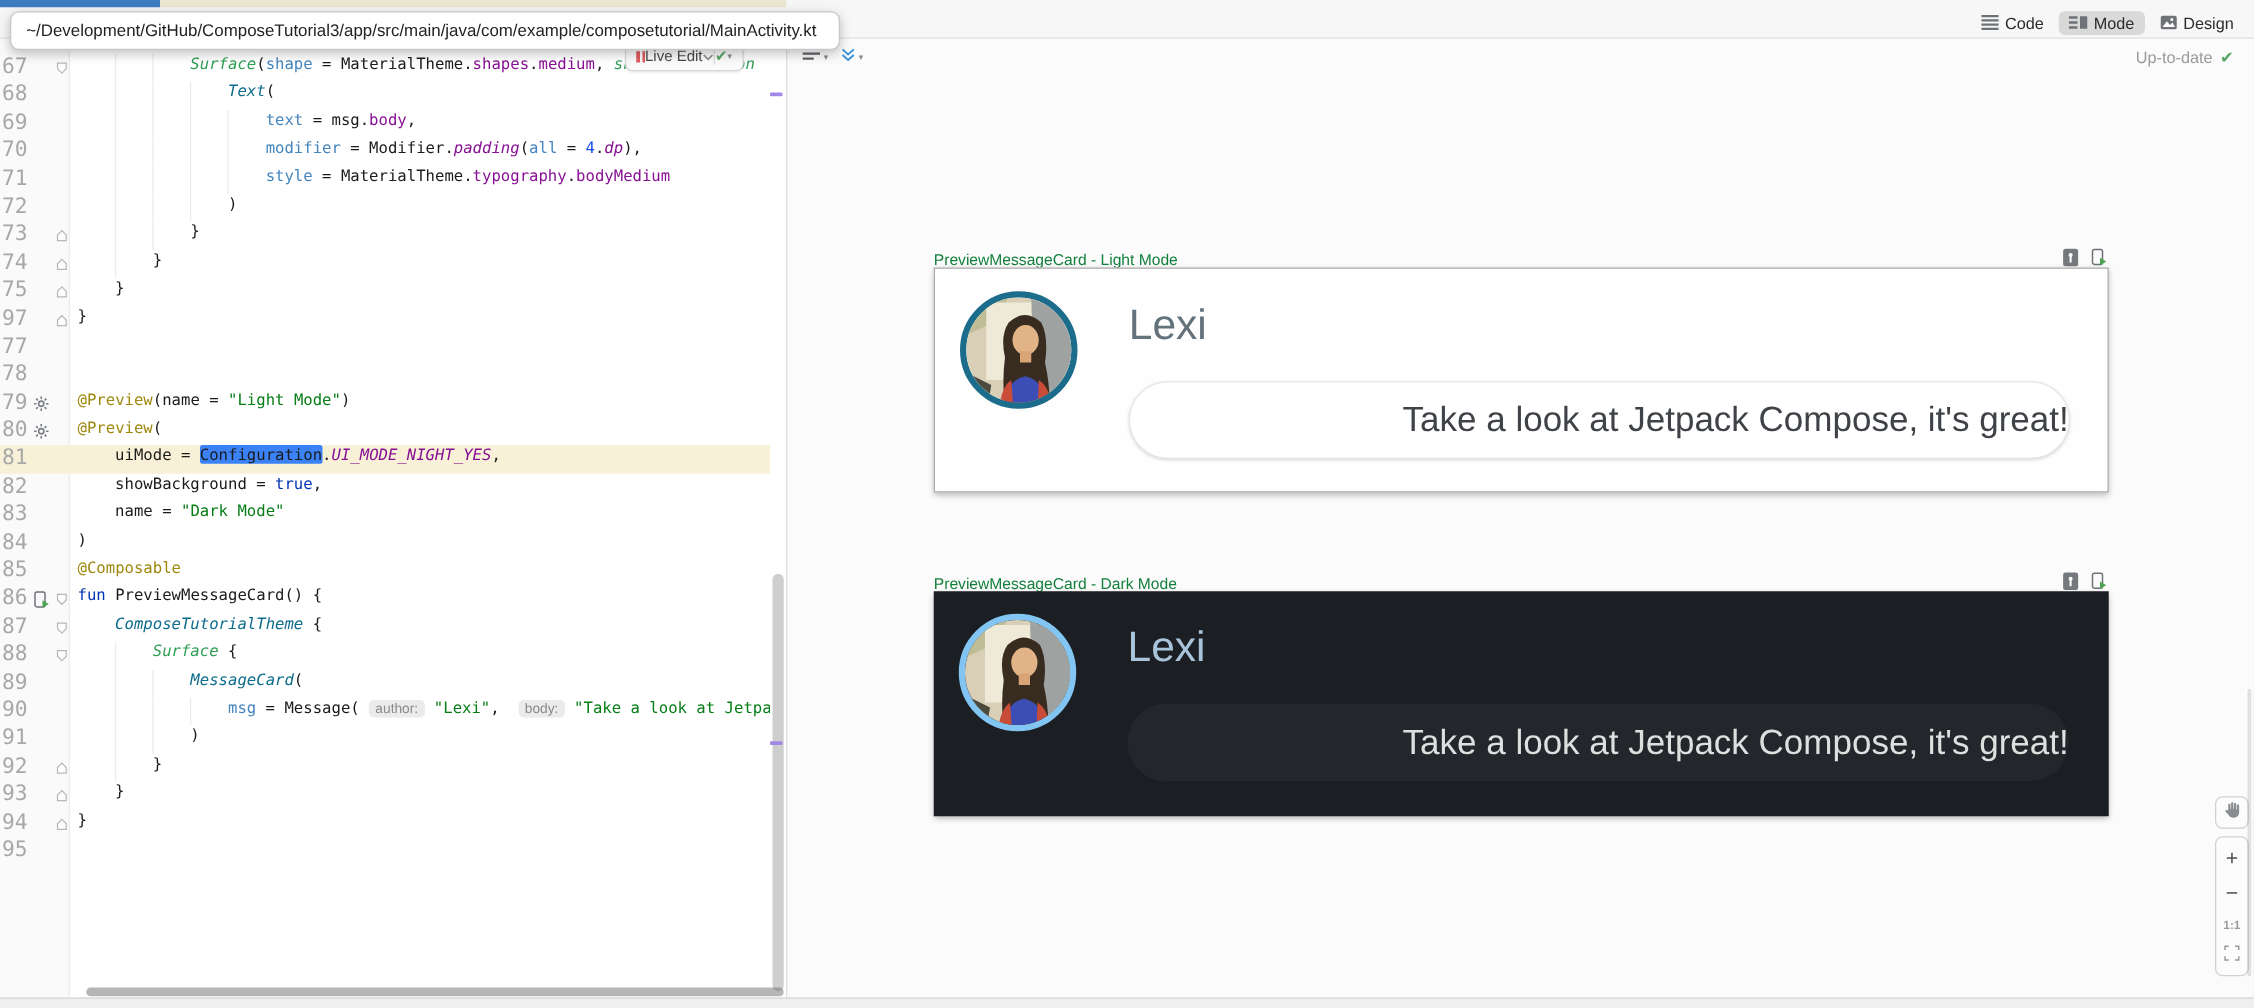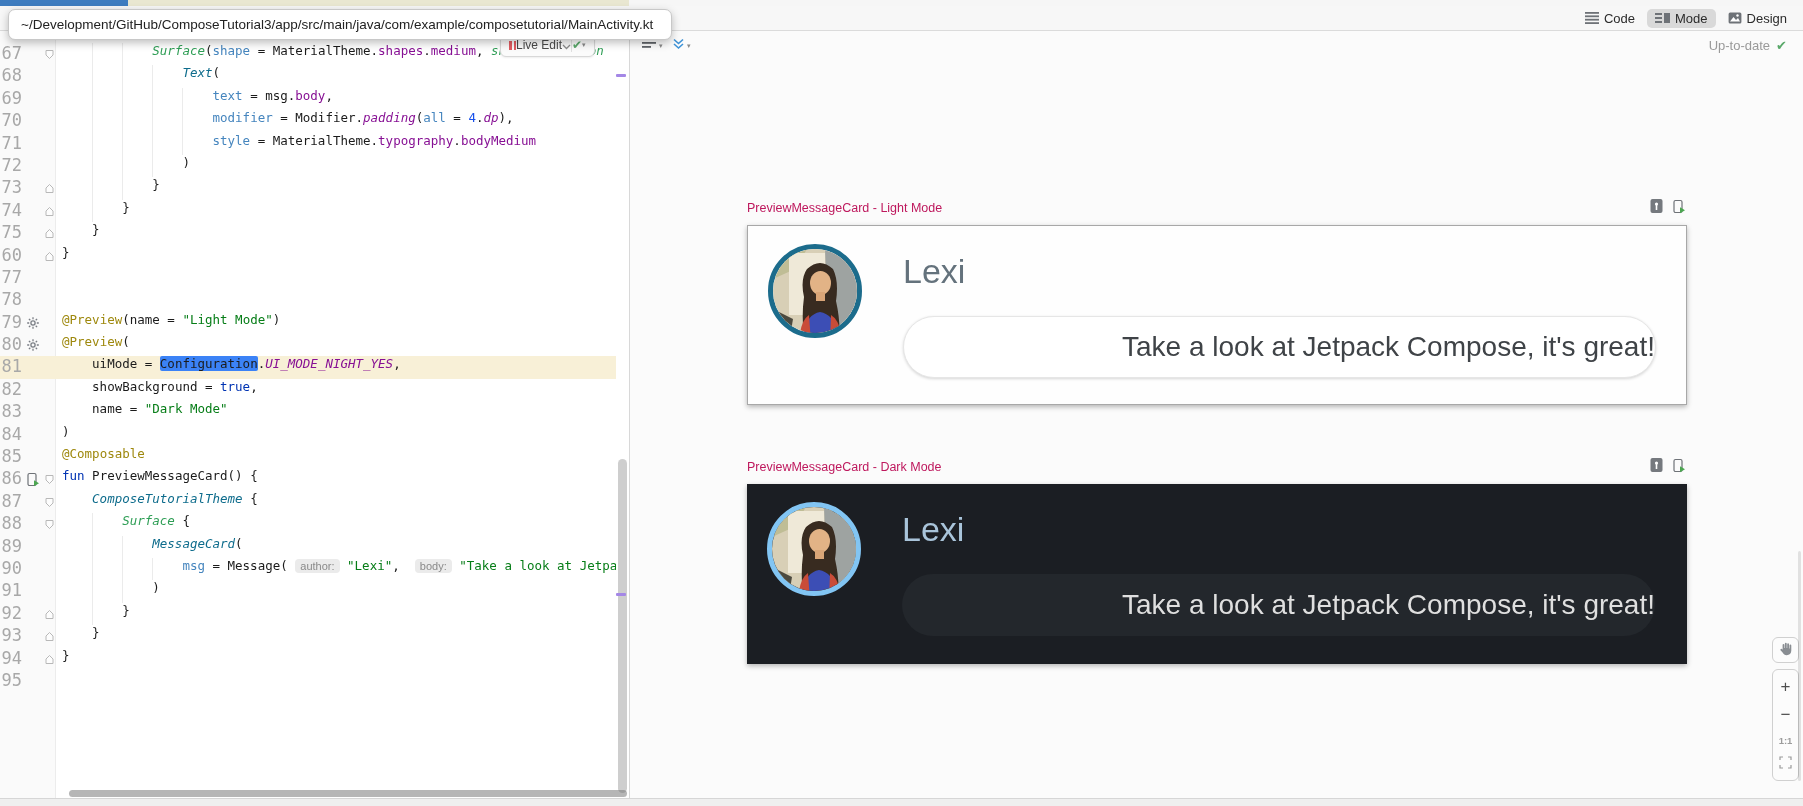--- a/index.html
+++ b/index.html
@@ -73,24 +73,24 @@
 
   
   .preview-pane { position:absolute; left:630px; top:31px; width:1173px; height:767px; background:#FBFBFB; }
   .preview-topicons { position:absolute; top:6px; display:flex; align-items:flex-end; gap:2px; }
   .uptodate { position:absolute; right:16px; top:7px; display:flex; align-items:center; gap:6px;
               font:13px "Liberation Sans", sans-serif; color:#9A9A9A; }
   .uptodate .check { color:#59A869; font-size:13px; }
 
   .preview-panel { position:absolute; left:117px; width:940px; }
   .panel-title-row { display:flex; justify-content:space-between; align-items:center; height:18px; }
-  .panel-title { font:12.5px "Liberation Sans", sans-serif; color:#be185d; }
+  .panel-title { font:12.5px "Liberation Sans", sans-serif; color:#15803d; }
   .panel-icons { display:flex; gap:8px; align-items:center; }
 
-  .msg-card { position:absolute; left:0; top:26px; width:940px; height:180px; }
+  .msg-card { position:absolute; left:0; top:15px; width:940px; height:180px; }
   .msg-card.light { background:#FEFEFE; border:1px solid #A8A8A8; box-shadow:0 2px 5px rgba(0,0,0,.28); }
   .msg-card.dark { background:#1B1E23; box-shadow:0 2px 5px rgba(0,0,0,.28); }
   .avatar { position:absolute; left:20px; top:18px; width:94px; height:94px; border-radius:50%;
             overflow:hidden; display:block; }
   .msg-card.light .avatar { border:5px solid #1C6C8C; }
   .msg-card.dark .avatar { border:5px solid #82C5F3; }
   .avatar svg { display:block; }
   .author { position:absolute; left:155px; top:26px; font:400 34px "Liberation Sans", sans-serif; }
   .msg-card.light .author { color:#64727C; }
   .msg-card.dark .author { color:#A9C4DA; }
@@ -180,21 +180,21 @@
         <div class="cl"><span class="lnum">72</span><span class="guide" style="left:92.1px"></span><span class="guide" style="left:122.2px"></span><span class="guide" style="left:152.3px"></span><span class="lcode" style="left:182.4px"><span class="tk-p">)</span></span></div>
         <div class="cl"><span class="lnum">73</span><span class="fico"><svg width="11" height="11" viewBox="0 0 11 11">
               <path d="M2 9.5 L2 5 L5.5 1.5 L9 5 L9 9.5 Z" fill="#FDFDFD" stroke="#B8B8B8"></path>
             </svg></span><span class="guide" style="left:92.1px"></span><span class="guide" style="left:122.2px"></span><span class="lcode" style="left:152.3px"><span class="tk-p">}</span></span></div>
         <div class="cl"><span class="lnum">74</span><span class="fico"><svg width="11" height="11" viewBox="0 0 11 11">
               <path d="M2 9.5 L2 5 L5.5 1.5 L9 5 L9 9.5 Z" fill="#FDFDFD" stroke="#B8B8B8"></path>
             </svg></span><span class="guide" style="left:92.1px"></span><span class="lcode" style="left:122.2px"><span class="tk-p">}</span></span></div>
         <div class="cl"><span class="lnum">75</span><span class="fico"><svg width="11" height="11" viewBox="0 0 11 11">
               <path d="M2 9.5 L2 5 L5.5 1.5 L9 5 L9 9.5 Z" fill="#FDFDFD" stroke="#B8B8B8"></path>
             </svg></span><span class="lcode" style="left:92.1px"><span class="tk-p">}</span></span></div>
-        <div class="cl"><span class="lnum">60</span><span class="fico"><svg width="11" height="11" viewBox="0 0 11 11">
+        <div class="cl"><span class="lnum">97</span><span class="fico"><svg width="11" height="11" viewBox="0 0 11 11">
               <path d="M2 9.5 L2 5 L5.5 1.5 L9 5 L9 9.5 Z" fill="#FDFDFD" stroke="#B8B8B8"></path>
             </svg></span><span class="lcode" style="left:62.0px"><span class="tk-p">}</span></span></div>
         <div class="cl"><span class="lnum">77</span><span class="lcode" style="left:62.0px"></span></div>
         <div class="cl"><span class="lnum">78</span><span class="lcode" style="left:62.0px"></span></div>
         <div class="cl"><span class="lnum">79</span><span class="gico"><svg width="14" height="14" viewBox="0 0 14 14">
               <g stroke="#7A7E85" fill="none" stroke-width="1.3">
                 <circle cx="7" cy="7" r="2.1"></circle>
                 <path d="M7 1.2v2M7 10.8v2M1.2 7h2M10.8 7h2M2.9 2.9l1.4 1.4M9.7 9.7l1.4 1.4M11.1 2.9 9.7 4.3M4.3 9.7l-1.4 1.4"></path>
               </g>
             </svg></span><span class="lcode" style="left:62.0px"><span class="tk-ann">@Preview</span><span class="tk-p">(name = </span><span class="tk-str">"Light Mode"</span><span class="tk-p">)</span></span></div>

